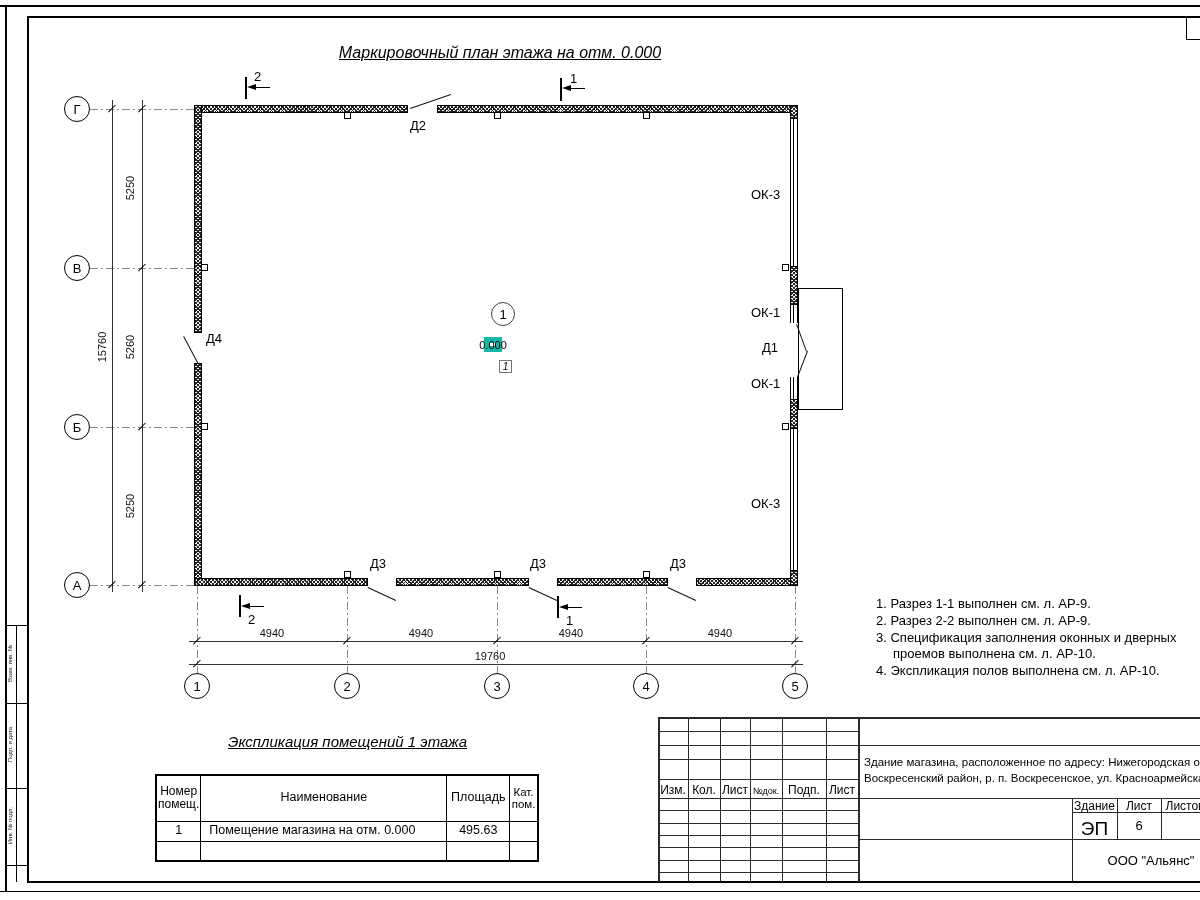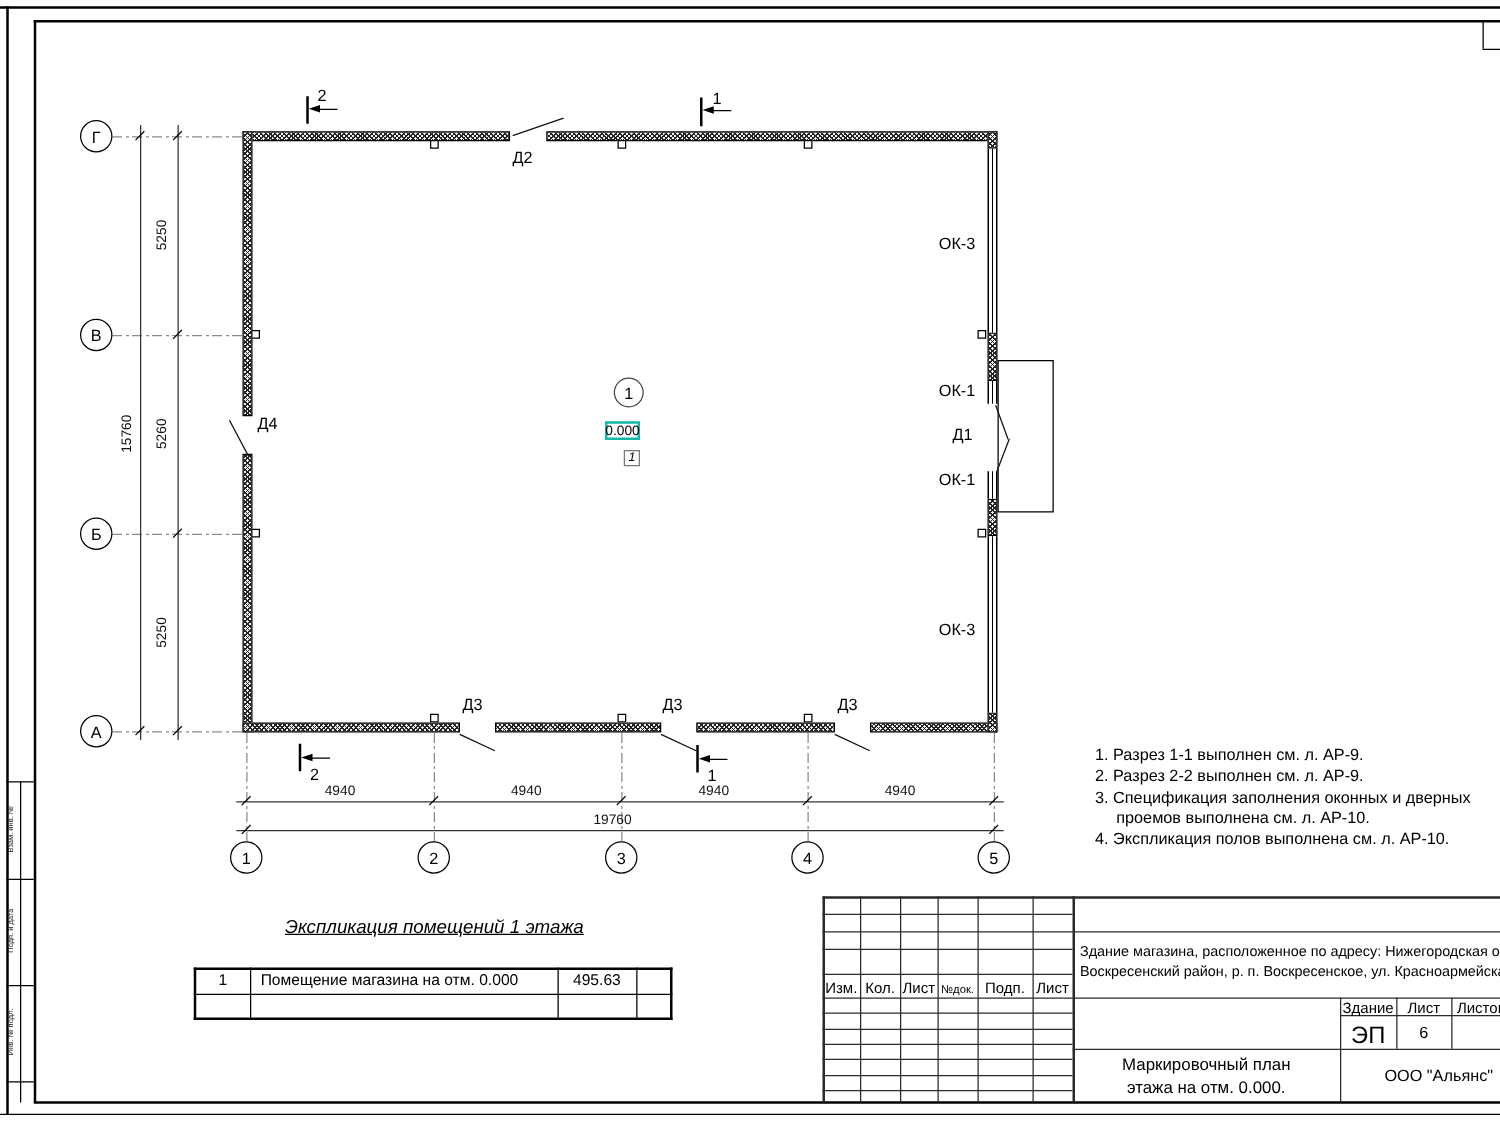--- a/index.html
+++ b/index.html
@@ -47,20 +47,21 @@
 
   <div class="ln" style="left:16px;top:625px;width:1px;height:257px"></div>
   <div class="ln" style="left:5px;top:625px;width:22px;height:1px"></div>
   <div class="ln" style="left:5px;top:703px;width:22px;height:1px"></div>
   <div class="ln" style="left:5px;top:788px;width:22px;height:1px"></div>
   <div class="ln" style="left:5px;top:865px;width:22px;height:1px"></div>
   <div class="vtext" style="left:-24px;top:659px;width:70px;height:9px">Взам. инв. №</div>
   <div class="vtext" style="left:-24px;top:740px;width:70px;height:9px">Подп. и дата</div>
   <div class="vtext" style="left:-24px;top:821px;width:70px;height:9px">Инв. № подл.</div>
 
+  <div style="position:absolute;left:320px;top:44px;width:360px;text-align:center;font-size:16px;font-style:italic;text-decoration:underline;">Маркировочный план этажа на отм. 0.000</div>
 
   <div class="wall" style="left:194px;top:105px;width:214px;height:8px"></div>
   <div class="wall" style="left:437px;top:105px;width:361px;height:8px"></div>
   <div class="wall" style="left:194px;top:105px;width:8px;height:228px"></div>
   <div class="wall" style="left:194px;top:363px;width:8px;height:223px"></div>
   <div class="wall" style="left:194px;top:578px;width:174px;height:8px"></div>
   <div class="wall" style="left:396px;top:578px;width:133px;height:8px"></div>
   <div class="wall" style="left:557px;top:578px;width:111px;height:8px"></div>
   <div class="wall" style="left:696px;top:578px;width:102px;height:8px"></div>
   <div class="wall" style="left:790px;top:105px;width:8px;height:14px"></div>
@@ -99,21 +100,21 @@
   <div class="lbl" style="left:762px;top:340px">Д1</div>
   <div class="lbl" style="left:370px;top:556px">Д3</div>
   <div class="lbl" style="left:530px;top:556px">Д3</div>
   <div class="lbl" style="left:670px;top:556px">Д3</div>
   <div class="lbl" style="left:751px;top:187px">ОК-3</div>
   <div class="lbl" style="left:751px;top:305px">ОК-1</div>
   <div class="lbl" style="left:751px;top:376px">ОК-1</div>
   <div class="lbl" style="left:751px;top:496px">ОК-3</div>
 
   <div style="position:absolute;left:491px;top:302px;width:24px;height:24px;border:1px solid #444;border-radius:50%;display:flex;align-items:center;justify-content:center;font-size:13px;box-sizing:border-box;">1</div>
-  <div style="position:absolute;left:484px;top:337px;width:28px;height:15px;border:2px solid #14b8a6;display:flex;align-items:center;justify-content:center;font-size:11px;box-sizing:border-box;">0.000</div>
+  <div style="position:absolute;left:484px;top:337px;width:18px;height:15px;border:6px solid #14b8a6;display:flex;align-items:center;justify-content:center;font-size:11px;box-sizing:border-box;">0.000</div>
   <div style="position:absolute;left:499px;top:360px;width:13px;height:13px;border:1px solid #777;display:flex;align-items:center;justify-content:center;font-size:10px;font-style:italic;box-sizing:border-box;">1</div>
 
   <div class="axh" style="left:90px;top:108.5px;width:104px"></div>
   <div class="axh" style="left:90px;top:267.5px;width:104px"></div>
   <div class="axh" style="left:90px;top:426.5px;width:104px"></div>
   <div class="axh" style="left:90px;top:584.5px;width:104px"></div>
   <div class="axv" style="left:196.5px;top:586px;height:87px"></div>
   <div class="axv" style="left:346.5px;top:586px;height:87px"></div>
   <div class="axv" style="left:496.5px;top:586px;height:87px"></div>
   <div class="axv" style="left:645.5px;top:586px;height:87px"></div>
@@ -187,20 +188,26 @@
 
   <div style="position:absolute;left:225px;top:733px;width:245px;text-align:center;font-size:15px;font-style:italic;text-decoration:underline;">Экспликация помещений 1 этажа</div>
   <table class="exp-table">
     <colgroup>
         <col style="width:44px">
         <col style="width:246px">
         <col style="width:63px">
         <col style="width:28px">
       </colgroup>
     <tbody>
+        <tr style="height:46px">
+      <td style="font-size:12px">Номер помещ.</td>
+      <td style="font-size:12.5px">Наименование</td>
+      <td style="font-size:12.5px">Площадь</td>
+      <td style="font-size:11.5px">Кат. пом.</td>
+    </tr>
     <tr style="height:20px">
       <td>1</td>
       <td style="text-align:left;padding-left:8px">Помещение магазина на отм. 0.000</td>
       <td>495.63</td>
       <td></td>
     </tr>
     <tr style="height:20px">
       <td></td>
       <td></td>
       <td></td>
@@ -252,19 +259,15 @@
     <div style="white-space:nowrap">Здание магазина, расположенное по адресу: Нижегородская область,</div>
     <div style="white-space:nowrap">Воскресенский район, р. п. Воскресенское, ул. Красноармейская, д. 1</div>
   </div>
 
   <div class="tb-lbl" style="left:1072px;top:799px;width:45px;font-size:12px">Здание</div>
   <div class="tb-lbl" style="left:1117px;top:799px;width:44px;font-size:12px">Лист</div>
   <div class="tb-lbl" style="left:1161px;top:799px;width:48px;font-size:12px;overflow:hidden">Листов</div>
   <div class="tb-lbl" style="left:1072px;top:818px;width:45px;font-size:19px">ЭП</div>
   <div class="tb-lbl" style="left:1117px;top:818px;width:44px;font-size:13px">6</div>
 
-  <div style="position:absolute;left:858px;top:843px;width:214px;text-align:center;font-size:13.5px;line-height:18px;">
-    <div>Маркировочный план</div>
-    <div>этажа на отм. 0.000.</div>
-  </div>
   <div class="tb-lbl" style="left:1072px;top:853px;width:158px;font-size:13px">ООО "Альянс"</div>
 
 </div>
 
 </body></html>

